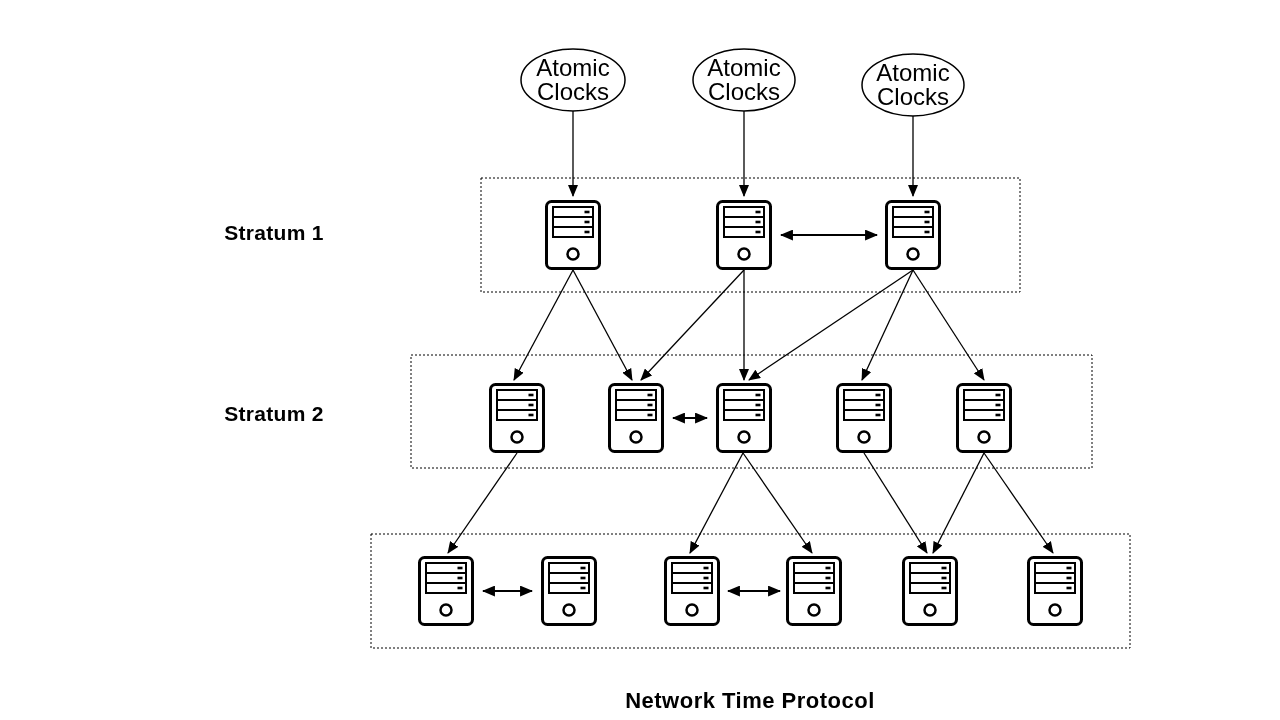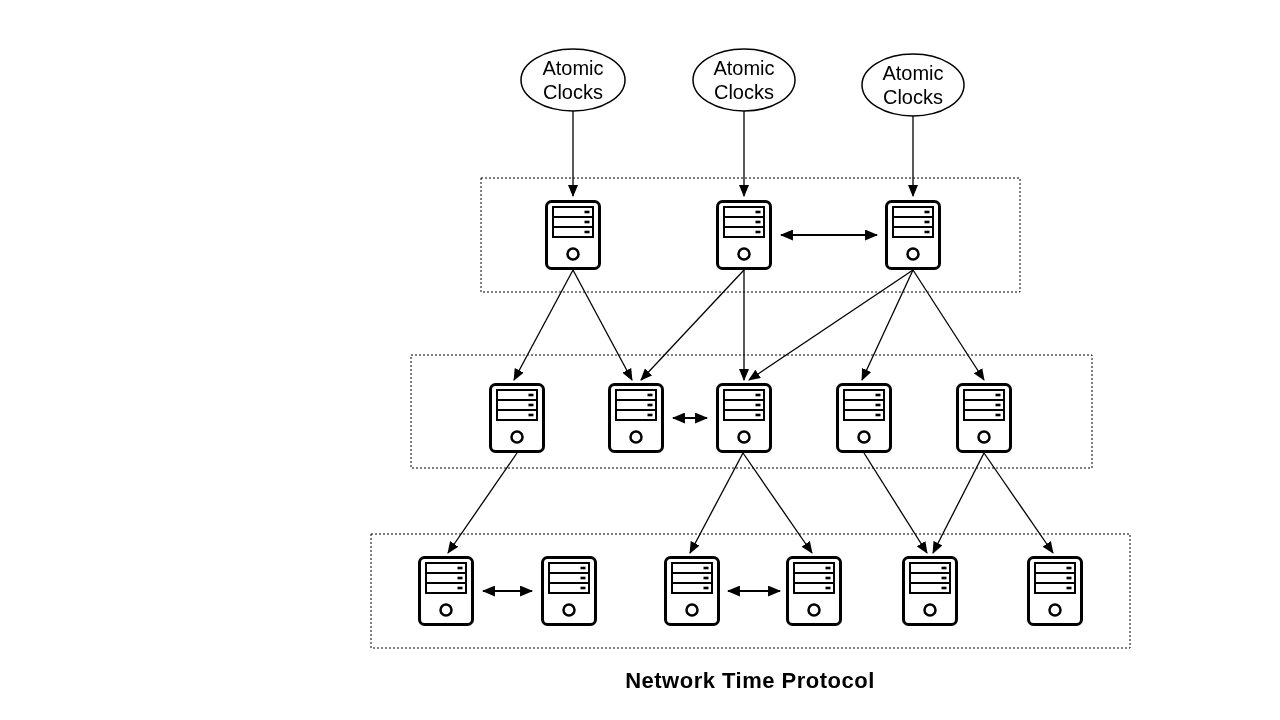--- a/index.html
+++ b/index.html
@@ -1,20 +1,20 @@
 <!DOCTYPE html>
 <html><head>
 <meta charset="utf-8">
 <style>
   html,body{margin:0;padding:0;background:#fff;}
   .stage{position:relative;width:1280px;height:720px;background:#ffffff;
          font-family:"Liberation Sans",sans-serif;color:#000;overflow:hidden;}
   .stage svg{position:absolute;left:0;top:0;}
   .clock-label{position:absolute;width:130px;text-align:center;
-               font-size:20px;line-height:24px;color:#000;}
+               font-size:24px;line-height:24px;color:#000;}
   .clock-label span{display:block;}
   .stratum-label{position:absolute;width:200px;text-align:center;
                  font-size:21px;font-weight:bold;letter-spacing:.3px;}
   .diagram-title{position:absolute;width:400px;text-align:center;
                  font-size:22px;font-weight:bold;letter-spacing:.5px;}
 </style>
 </head>
 <body>
 
 <div class="stage">
@@ -111,15 +111,17 @@
   </div>
   <div class="clock-label" style="left:679px;top:56px">
     <span>Atomic</span>
     <span>Clocks</span>
   </div>
   <div class="clock-label" style="left:848px;top:61px">
     <span>Atomic</span>
     <span>Clocks</span>
   </div>
 
+  <div class="stratum-label" style="left:174px;top:221px">Stratum 1</div>
+  <div class="stratum-label" style="left:174px;top:402px">Stratum 2</div>
 
-  <div class="diagram-title" style="left:550px;top:668px">Network Time Protocol</div>
+  <div class="diagram-title" style="left:550px;top:688px">Network Time Protocol</div>
 </div>
 
 </body></html>

